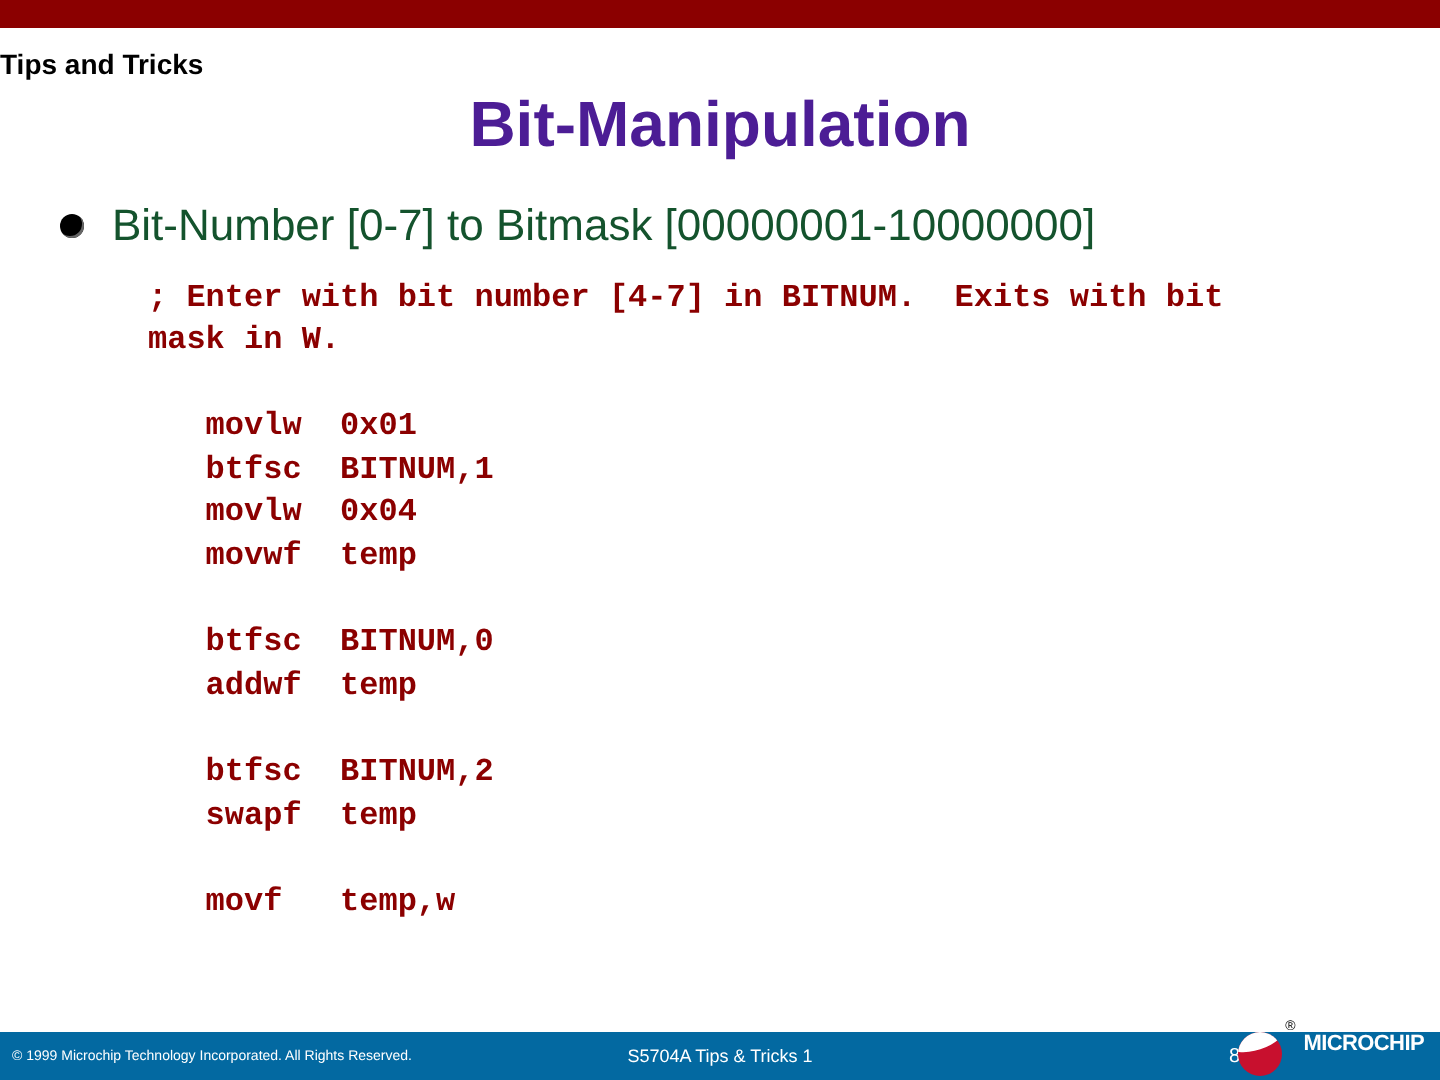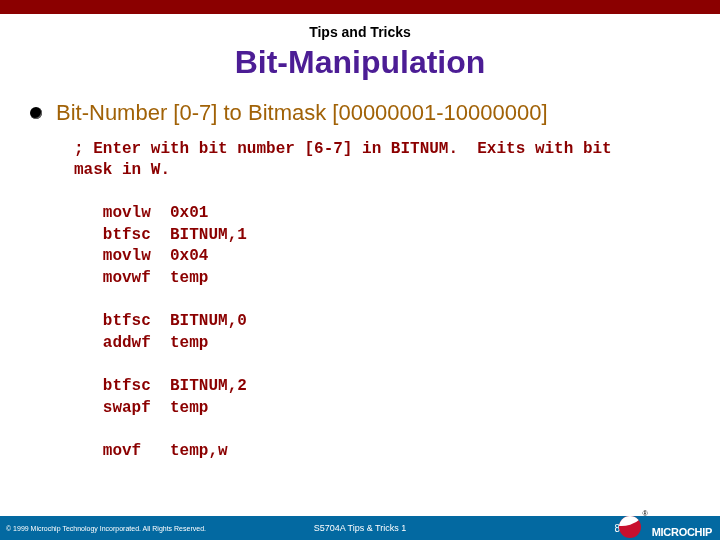--- a/index.html
+++ b/index.html
@@ -10,21 +10,20 @@
     font-family: Arial, Helvetica, sans-serif;
     position: relative;
     overflow: hidden;
   }
   .top-bar {
     width: 100%;
     height: 14px;
     background: #8B0000;
   }
   .header-label {
-    text-align: center;
     font-size: 14px;
     font-weight: bold;
     color: #000;
     margin-top: 10px;
   }
   .title {
     text-align: center;
     font-size: 32px;
     font-weight: bold;
     color: #4c1d95;
@@ -44,21 +43,21 @@
     height: 12px;
     border-radius: 50%;
     background: #000;
     box-shadow: -1px -1px 0 #666 inset;
     margin-top: 8px;
     margin-right: 14px;
     flex-shrink: 0;
   }
   .bullet-text {
     font-size: 22px;
-    color: #a16207;
+    color: #14532d;
     line-height: 1.25;
   }
   .code-block {
     font-family: "Courier New", monospace;
     font-size: 16px;
     font-weight: bold;
     color: #8B0000;
     margin-left: 44px;
     line-height: 1.35;
     white-space: pre;
@@ -89,21 +88,21 @@
   .page-num {
     position: absolute;
     right: 100px;
     font-size: 10px;
   }
   .logo {
     position: absolute;
     right: 8px;
     bottom: 2px;
     display: flex;
-    align-items: flex-end;
+    align-items: flex-start;
     gap: 11px;
   }
   .logo-mark {
     width: 22px;
     height: 22px;
     position: relative;
   }
   .logo-circle {
     width: 22px;
     height: 22px;
@@ -142,21 +141,21 @@
 <div class="top-bar"></div>
 
 <div class="header-label">Tips and Tricks</div>
 <div class="title">Bit-Manipulation</div>
 
 <div class="content">
   <div class="bullet-row">
     <div class="bullet"></div>
     <div class="bullet-text">Bit-Number [0-7] to Bitmask [00000001-10000000]</div>
   </div>
-  <div class="code-block">; Enter with bit number [6-7] in BITNUM.  Exits with bit
+  <div class="code-block">; Enter with bit number [4-7] in BITNUM.  Exits with bit
 mask in W.
 
    movlw  0x01
    btfsc  BITNUM,1
    movlw  0x04
    movwf  temp
 
    btfsc  BITNUM,0
    addwf  temp
 

